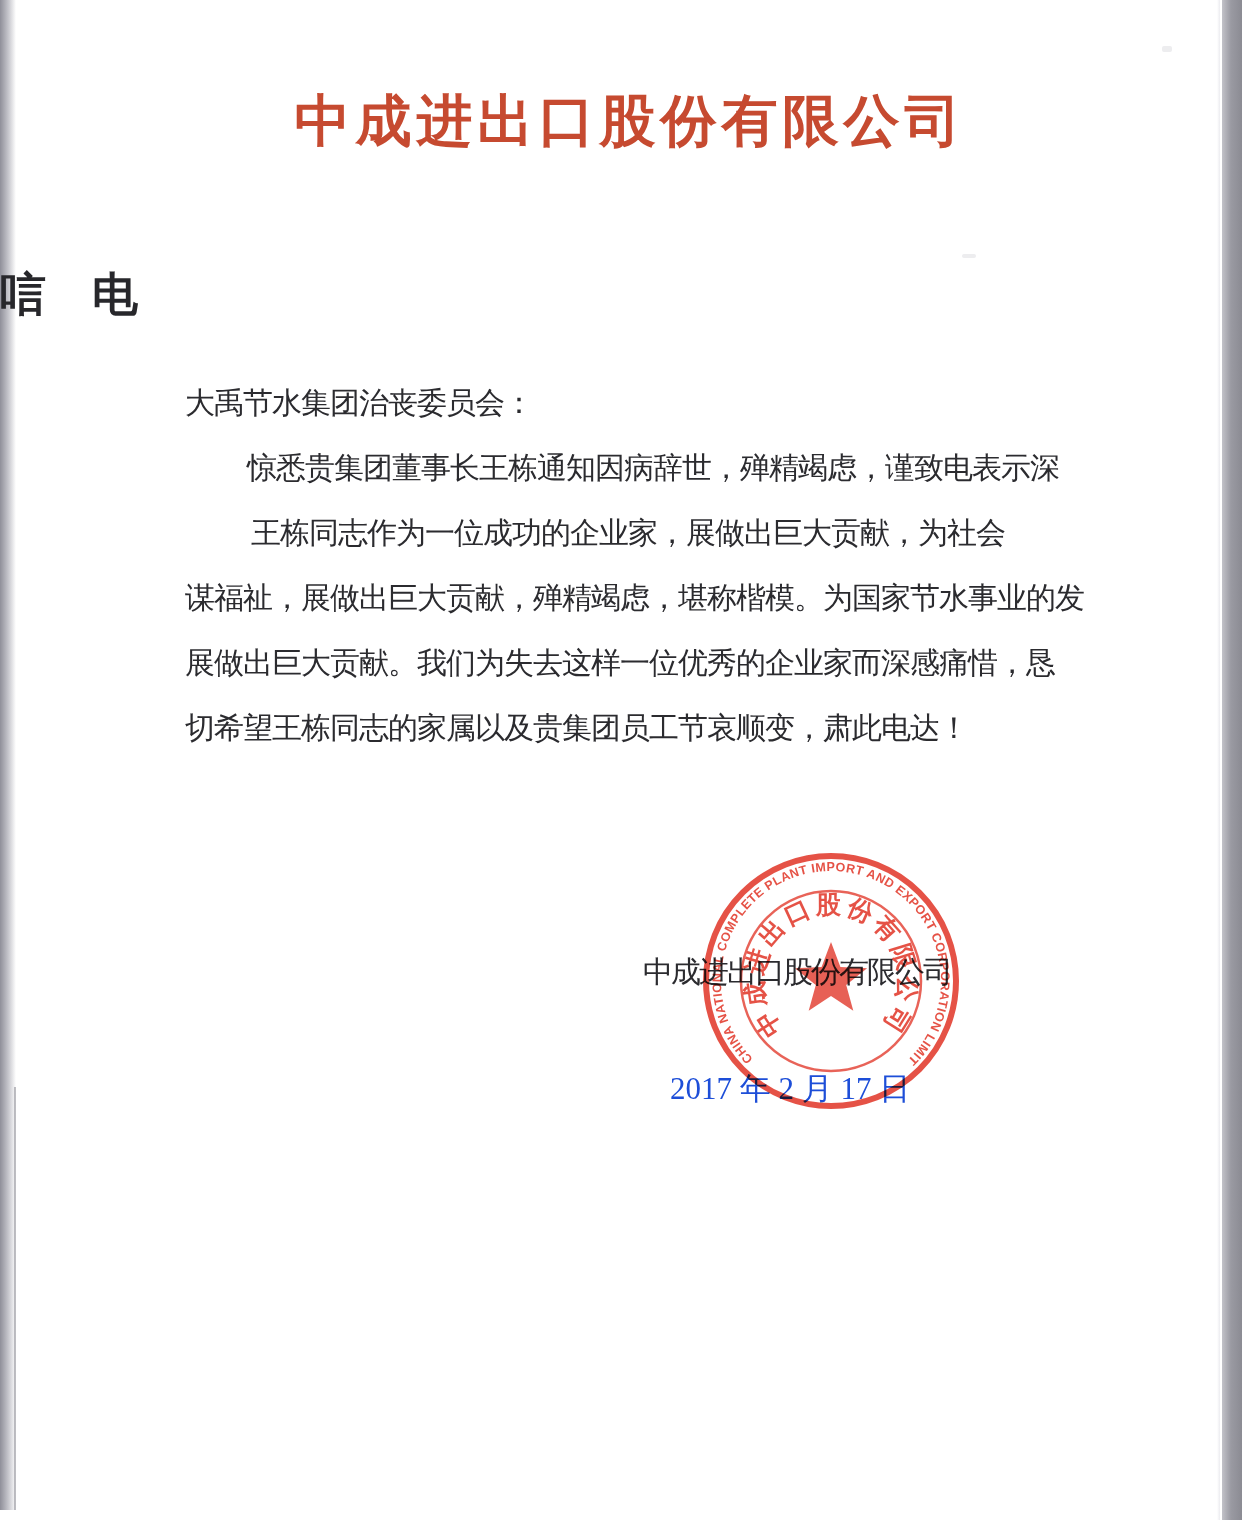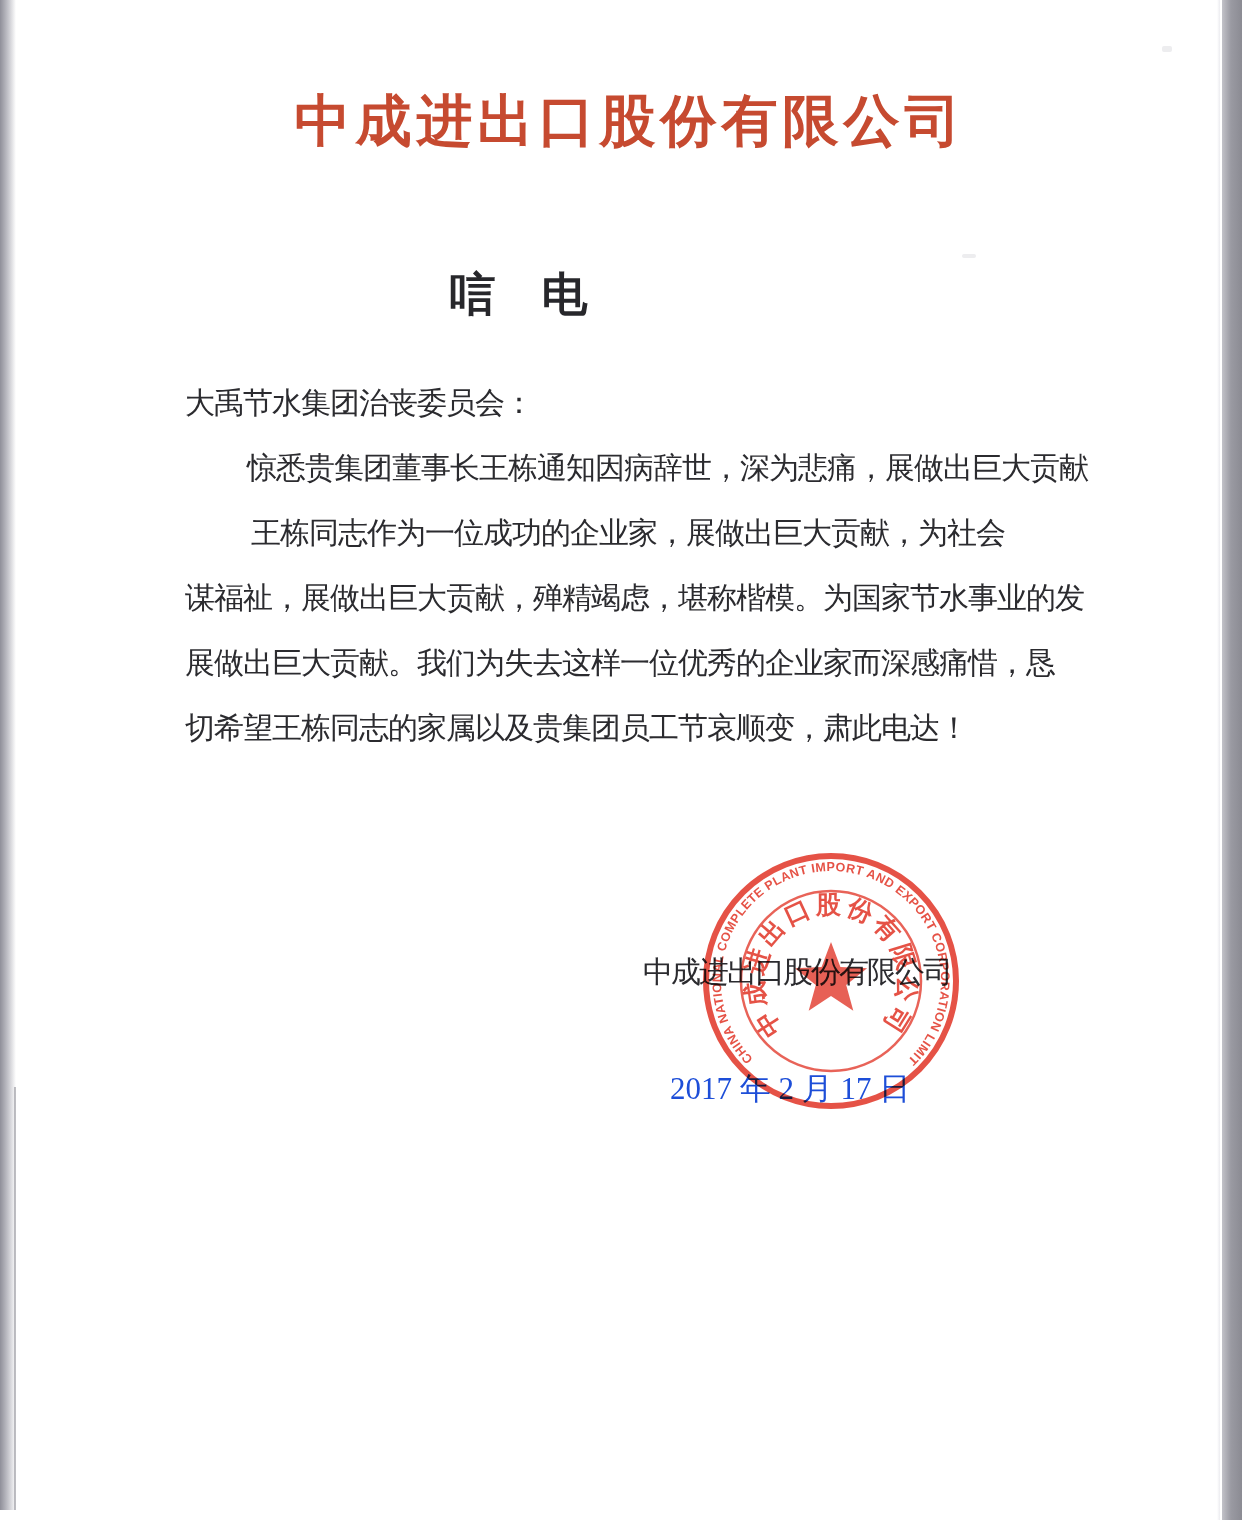--- a/index.html
+++ b/index.html
@@ -36,21 +36,20 @@
 
   .letterhead {
     position: absolute; left: 9px; top: 84px; width: 1242px;
     text-align: center;
     font-size: 56px; font-weight: bold;
     letter-spacing: 5px;
     color: #c64a30;
   }
   .doc-title {
     position: absolute; left: 0; top: 264px; width: 1037px;
-    text-align: center;
     font-size: 46px; font-weight: bold;
     color: #27272b;
   }
   .body-block {
     position: absolute; left: 185px; top: 370px; width: 900px;
     font-size: 30px; letter-spacing: -1px;
     color: #2b2b2f;
   }
   .body-line { height: 65px; line-height: 65px; white-space: nowrap; }
   .ind-a { padding-left: 62px; }
@@ -93,21 +92,21 @@
   <div class="edge-right"></div>
   <div class="smudge" style="left:1162px;top:46px;width:10px;height:6px;"></div>
   <div class="smudge" style="left:962px;top:254px;width:14px;height:4px;"></div>
 
   <div class="letterhead">中成进出口股份有限公司</div>
 
   <div class="doc-title">唁　电</div>
 
   <div class="body-block">
     <div class="body-line">大禹节水集团治丧委员会：</div>
-    <div class="body-line ind-a">惊悉贵集团董事长王栋通知因病辞世，深为悲痛，展做出巨大贡献</div>
+    <div class="body-line ind-a">惊悉贵集团董事长王栋通知因病辞世，殚精竭虑，谨致电表示深</div>
     <div class="body-line ind-b">王栋同志作为一位成功的企业家，展做出巨大贡献，为社会</div>
     <div class="body-line">谋福祉，展做出巨大贡献，殚精竭虑，堪称楷模。为国家节水事业的发</div>
     <div class="body-line">展做出巨大贡献。我们为失去这样一位优秀的企业家而深感痛惜，恳</div>
     <div class="body-line">切希望王栋同志的家属以及贵集团员工节哀顺变，肃此电达！</div>
   </div>
 
   <div class="signature">中成进出口股份有限公司</div>
   <div class="date-line">2017 年 2 月 17 日</div>
 
   <svg class="stamp" viewBox="0 0 262 262">

